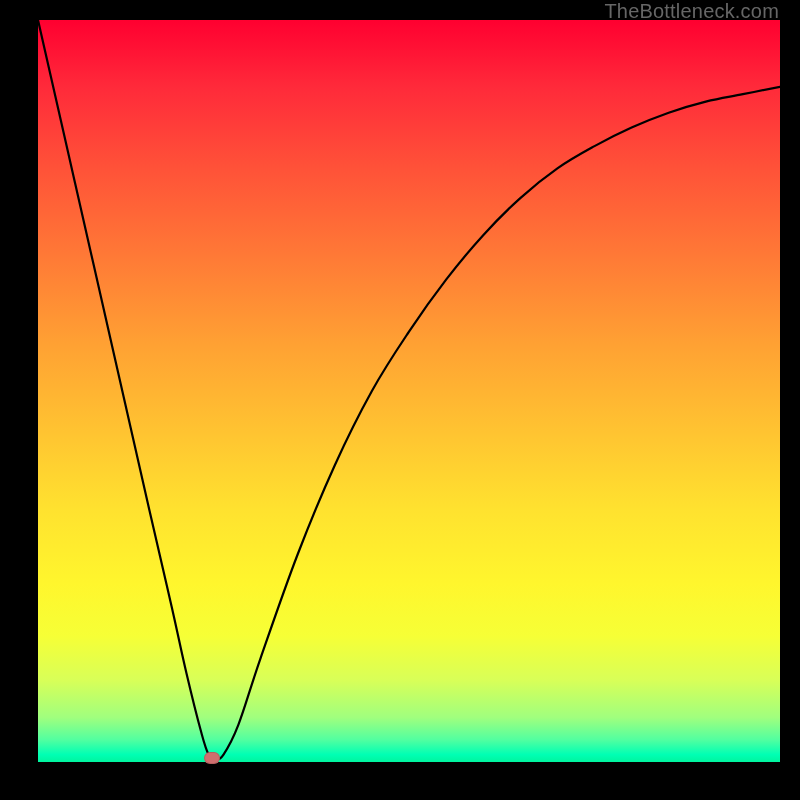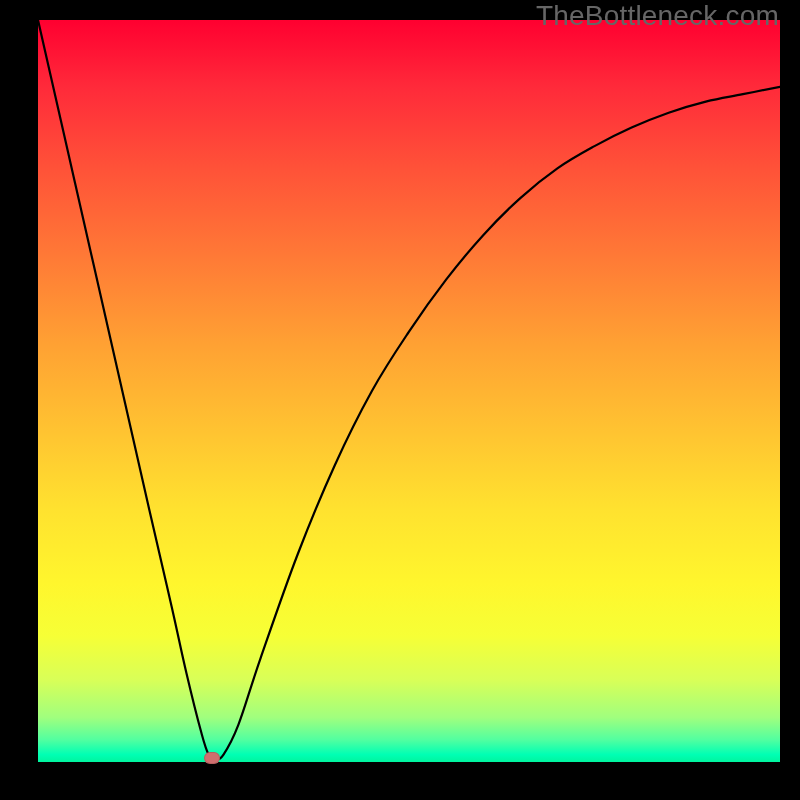--- a/index.html
+++ b/index.html
@@ -54,21 +54,21 @@
     border-radius: 6px;
     background: #cf6e6e;
     transform: translate(-50%, -50%);
     box-shadow: 0 0 0 1px rgba(0,0,0,0.12) inset;
   }
   .watermark {
     position: absolute;
     top: 0;
     right: 21px;
     color: #666;
-    font-size: 28px;
+    font-size: 20px;
     letter-spacing: 0.2px;
     font-weight: 500;
     user-select: none;
   }
 </style>
 </head>
 <body>
 
 <div class="frame">
 

